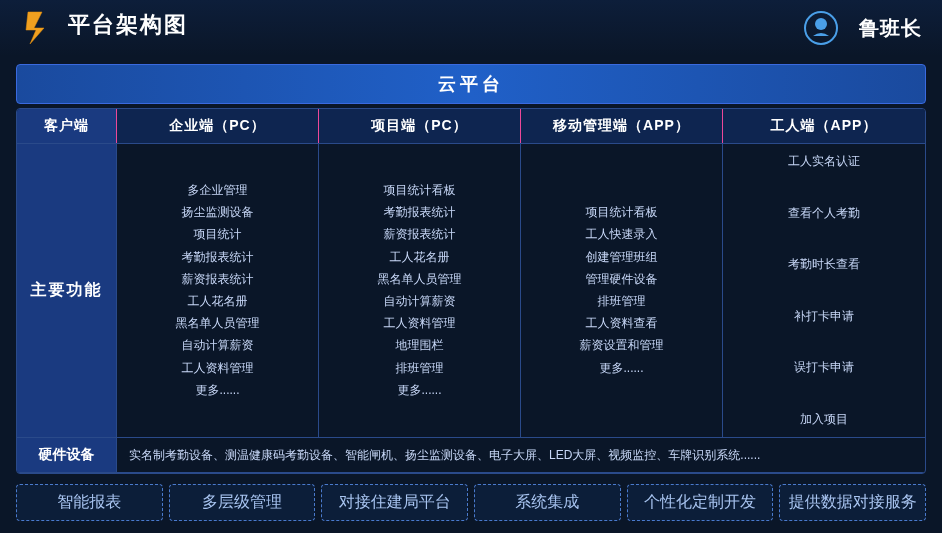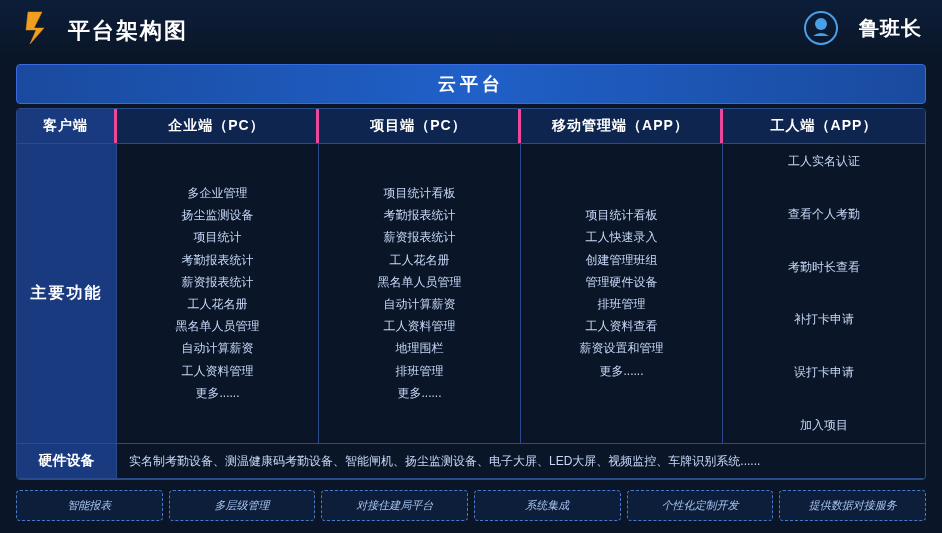--- a/index.html
+++ b/index.html
@@ -16,21 +16,21 @@
     .header {
       display: flex;
       align-items: center;
       justify-content: space-between;
       padding: 10px 20px;
       height: 56px;
       background: linear-gradient(180deg, #0d1e3a 0%, #0a1628 100%);
     }
     .header-left {
       display: flex;
-      align-items: flex-end;
+      align-items: flex-start;
       gap: 12px;
     }
     .logo-icon {
       width: 36px;
       height: 36px;
     }
     .header-title {
       font-size: 22px;
       font-weight: bold;
       color: #ffffff;
@@ -90,21 +90,21 @@
       grid-template-columns: 100px 1fr 1fr 1fr 1fr;
       background: #0e2550;
       border-bottom: 1px solid #2a4a8a;
     }
     .col-header {
       padding: 8px 4px;
       text-align: center;
       font-size: 14px;
       font-weight: bold;
       color: #ffffff;
-      border-right: 3px solid #ec4899;
+      border-right: 1px solid #ec4899;
       letter-spacing: 1px;
     }
     .col-header:last-child { border-right: none; }
     .col-header.first {
       background: #1a3a80;
     }
 
     
     .main-row {
       display: grid;
@@ -174,24 +174,23 @@
       display: grid;
       grid-template-columns: repeat(6, 1fr);
       gap: 6px;
       padding: 6px 0 4px 0;
     }
     .tag-item {
       border: 1px dashed #4a7acc;
       border-radius: 4px;
       text-align: center;
       padding: 7px 4px;
-      font-size: 11px;
+      font-size: 16px;
       color: #a8c4f0;
       background: rgba(20, 50, 100, 0.3);
-      font-style: italic;
     }
   </style>
 </head>
 <body>
 
 <div class="header">
   <div class="header-left">
 
     <svg class="logo-icon" viewBox="0 0 36 36">
       <polygon points="8,2 22,2 14,18 24,18 10,34 16,20 6,20" fill="#f0a020" stroke="#e8900a" stroke-width="0.5"></polygon>

